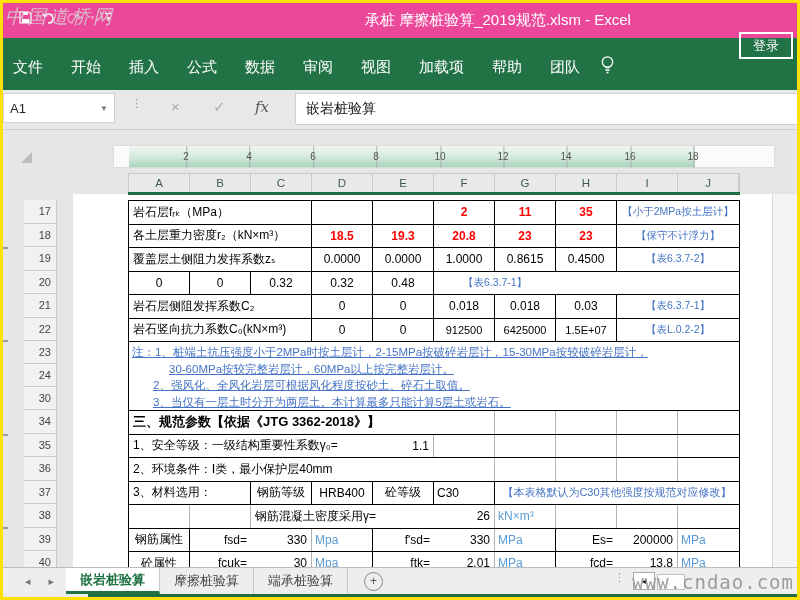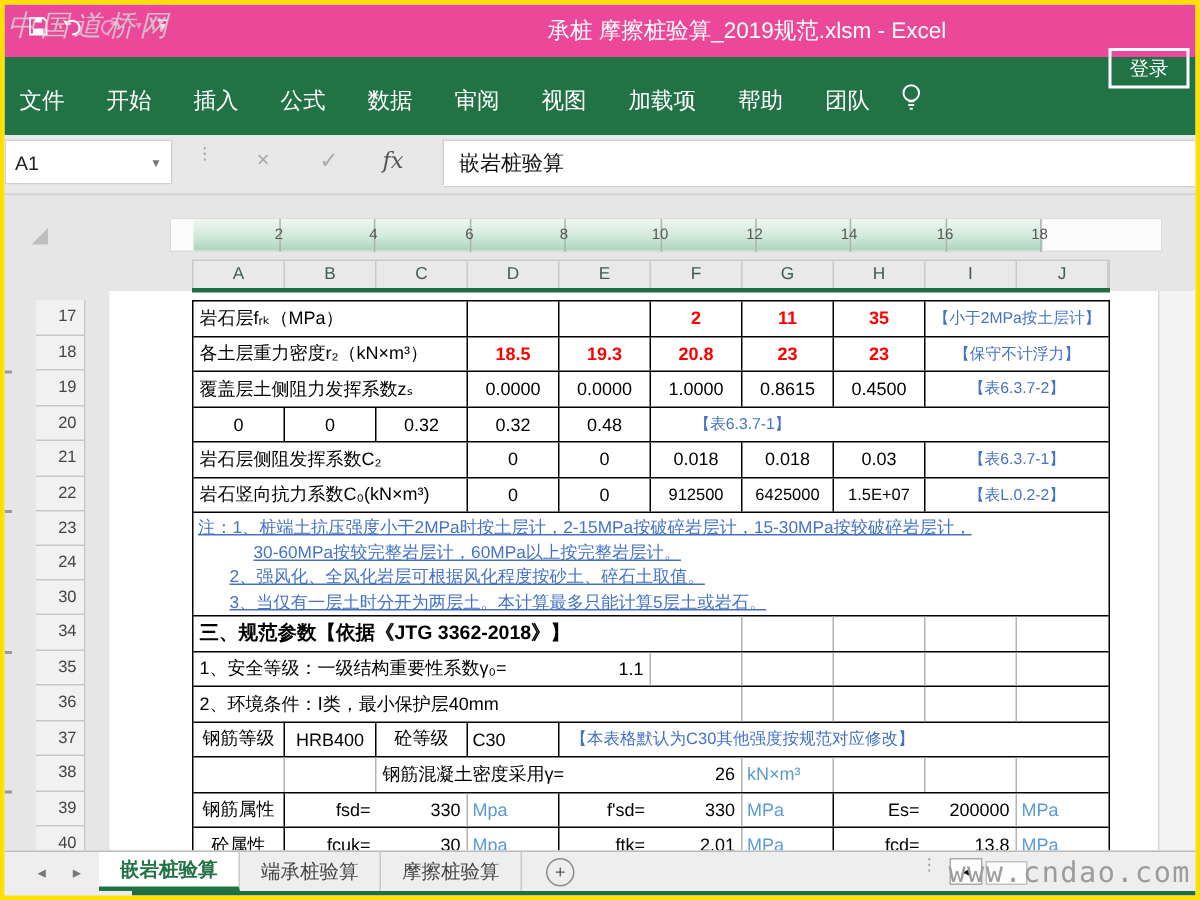--- a/index.html
+++ b/index.html
@@ -309,20 +309,21 @@
       <div class="tr">
         <div class="c lab w305 nb">2、环境条件：Ⅰ类，最小保护层40mm</div>
         <div class="c w61 g"></div>
         <div class="c w61 g"></div>
         <div class="c w61 g"></div>
         <div class="c w61 g"></div>
         <div class="c w61 last"></div>
       </div>
 
       <div class="tr">
+        <div class="c lab w122">3、材料选用：</div>
         <div class="c w61">钢筋等级</div>
         <div class="c w61">HRB400</div>
         <div class="c w61">砼等级</div>
         <div class="c w61 lalign">C30</div>
         <div class="c w244 blue last" style="font-size:11px;">【本表格默认为C30其他强度按规范对应修改】</div>
       </div>
 
       <div class="tr">
         <div class="c w61 g"></div>
         <div class="c w61 g"></div>
@@ -361,22 +362,22 @@
       </div>
     </div>
   </div>
 
   <div class="tabbar">
     <div class="tnav">
       <span>◂</span>
       <span>▸</span>
     </div>
     <div class="stab active">嵌岩桩验算</div>
+    <div class="stab">摩擦桩验算</div>
     <div class="stab">端承桩验算</div>
-    <div class="stab">摩擦桩验算</div>
     <div class="addsheet">
       <span class="pluscirc">+</span>
     </div>
     <div class="tdots">⋮</div>
     <div class="hsbtn">◂</div>
     <div class="hsthumb"></div>
     <div class="wm-bottom">www.cndao.com</div>
   </div>
   <div class="bottomstrip">
       <div></div>

